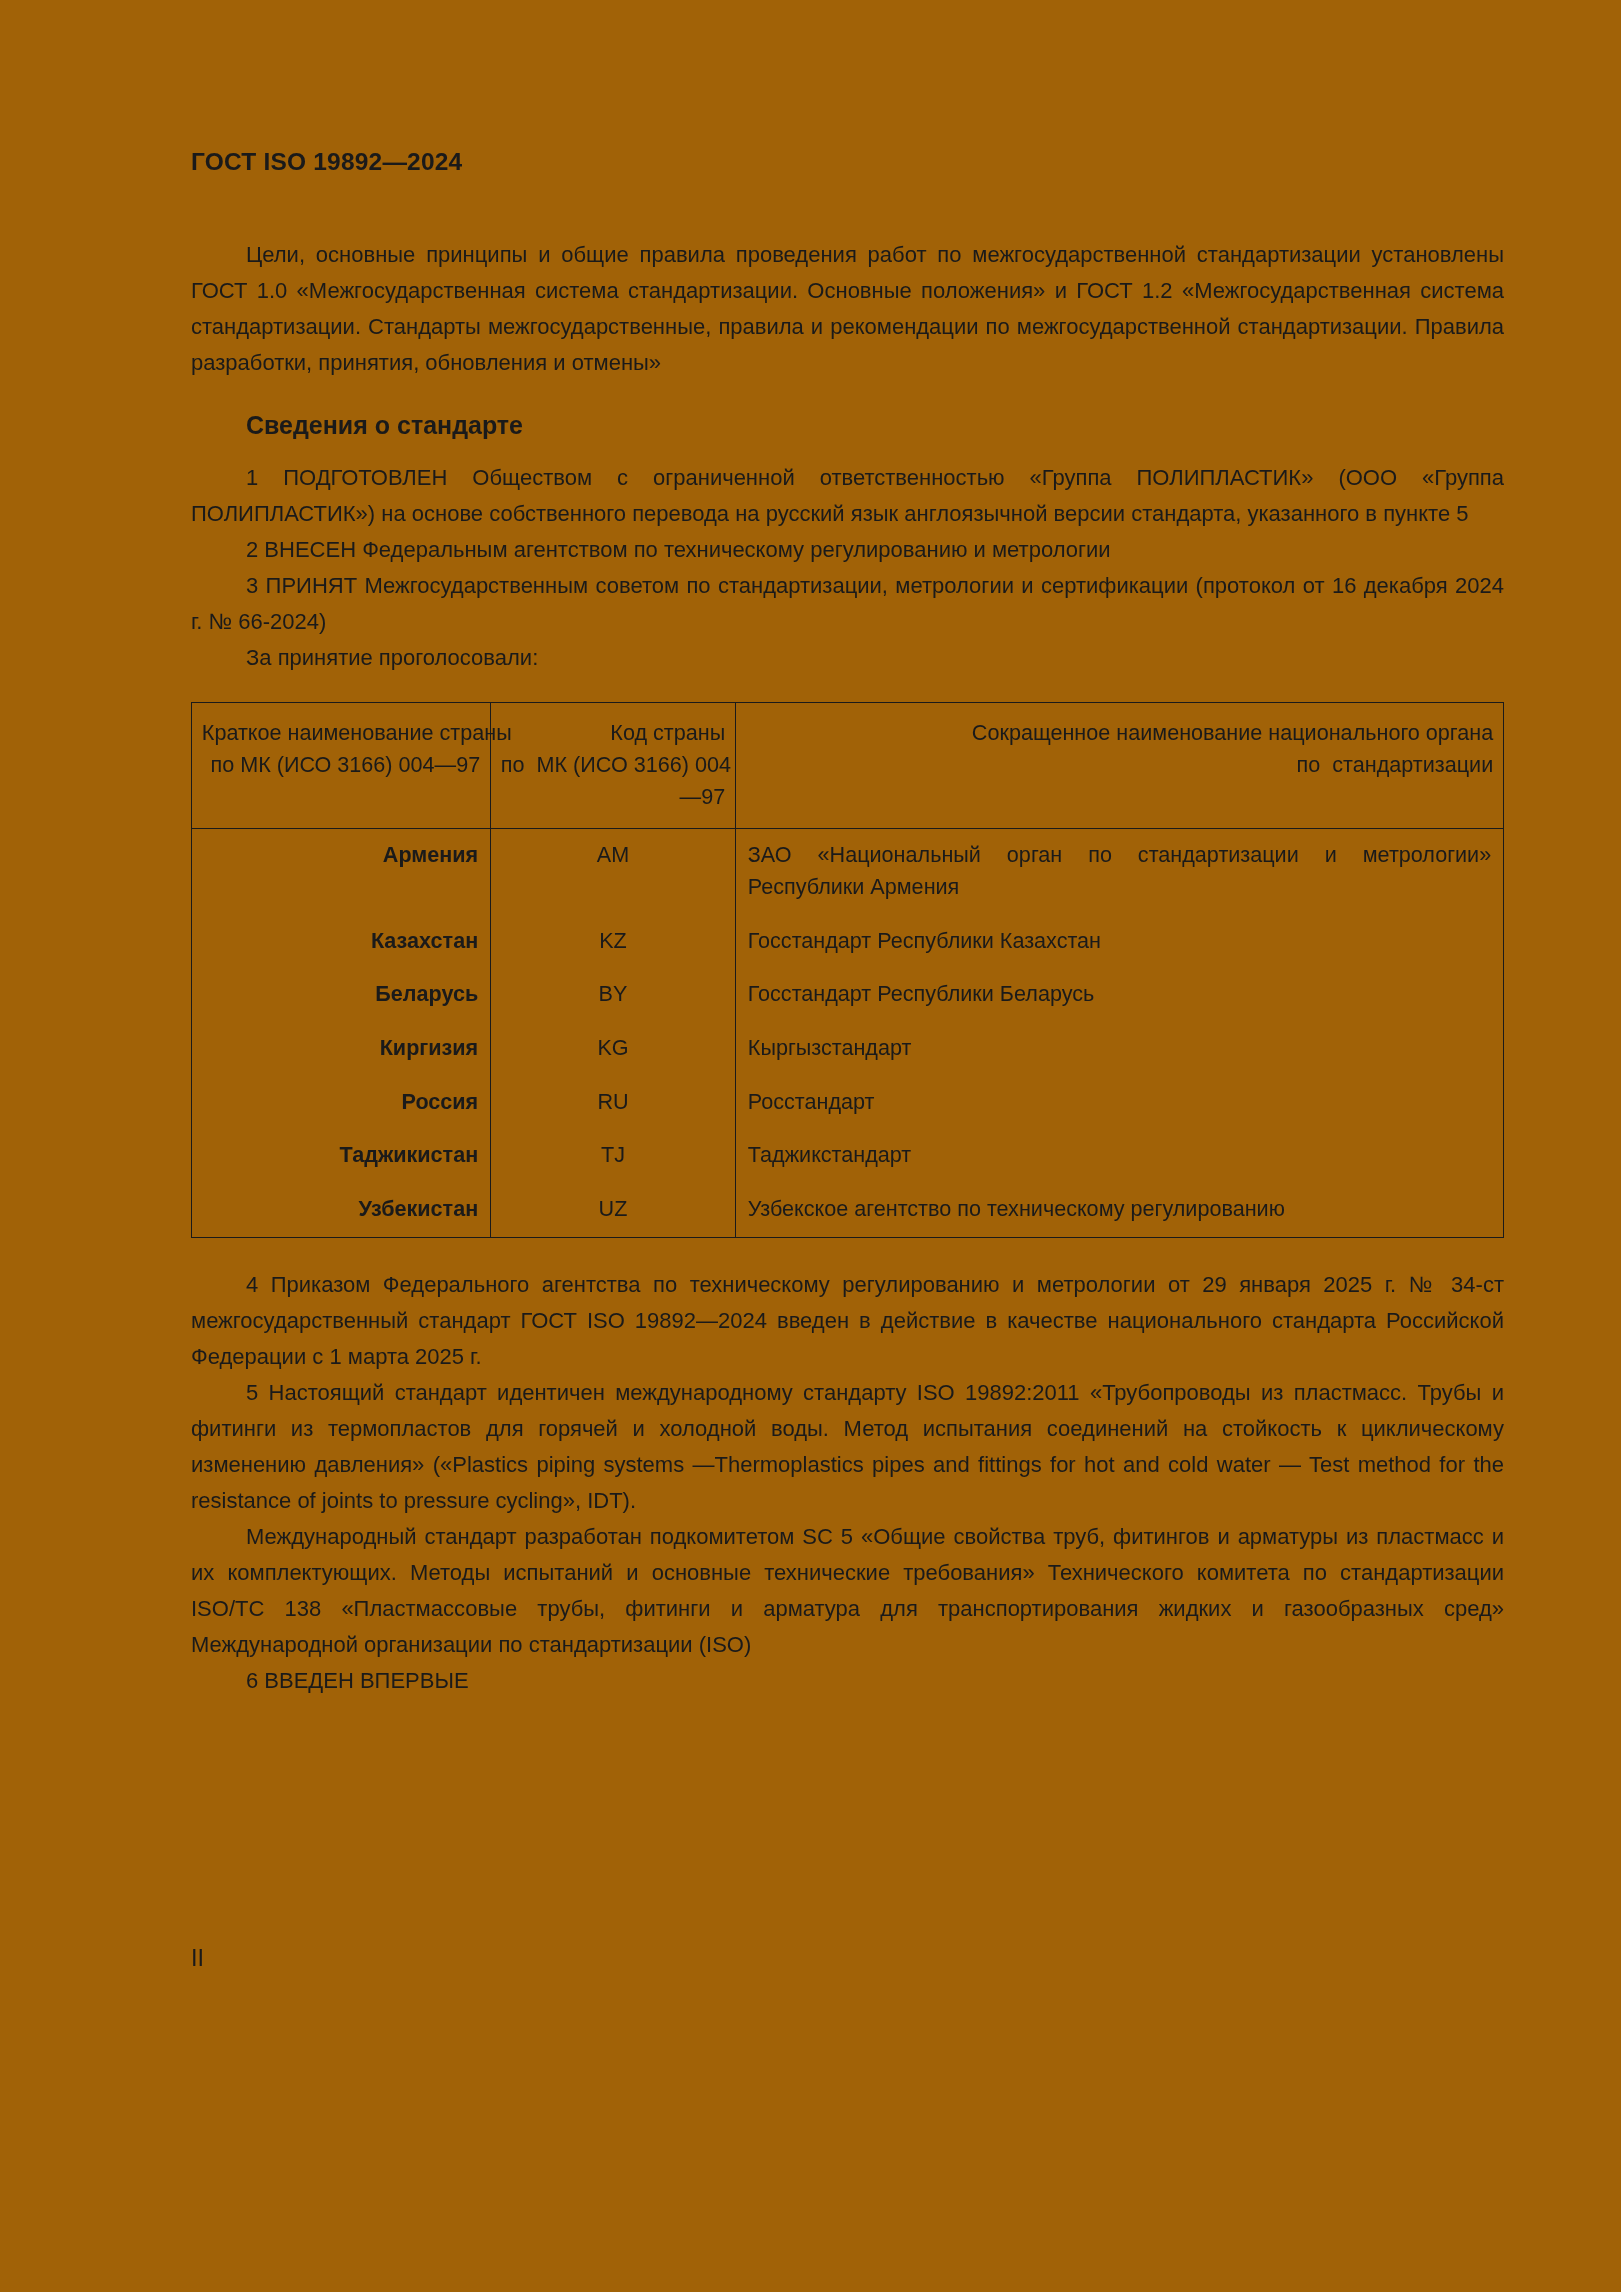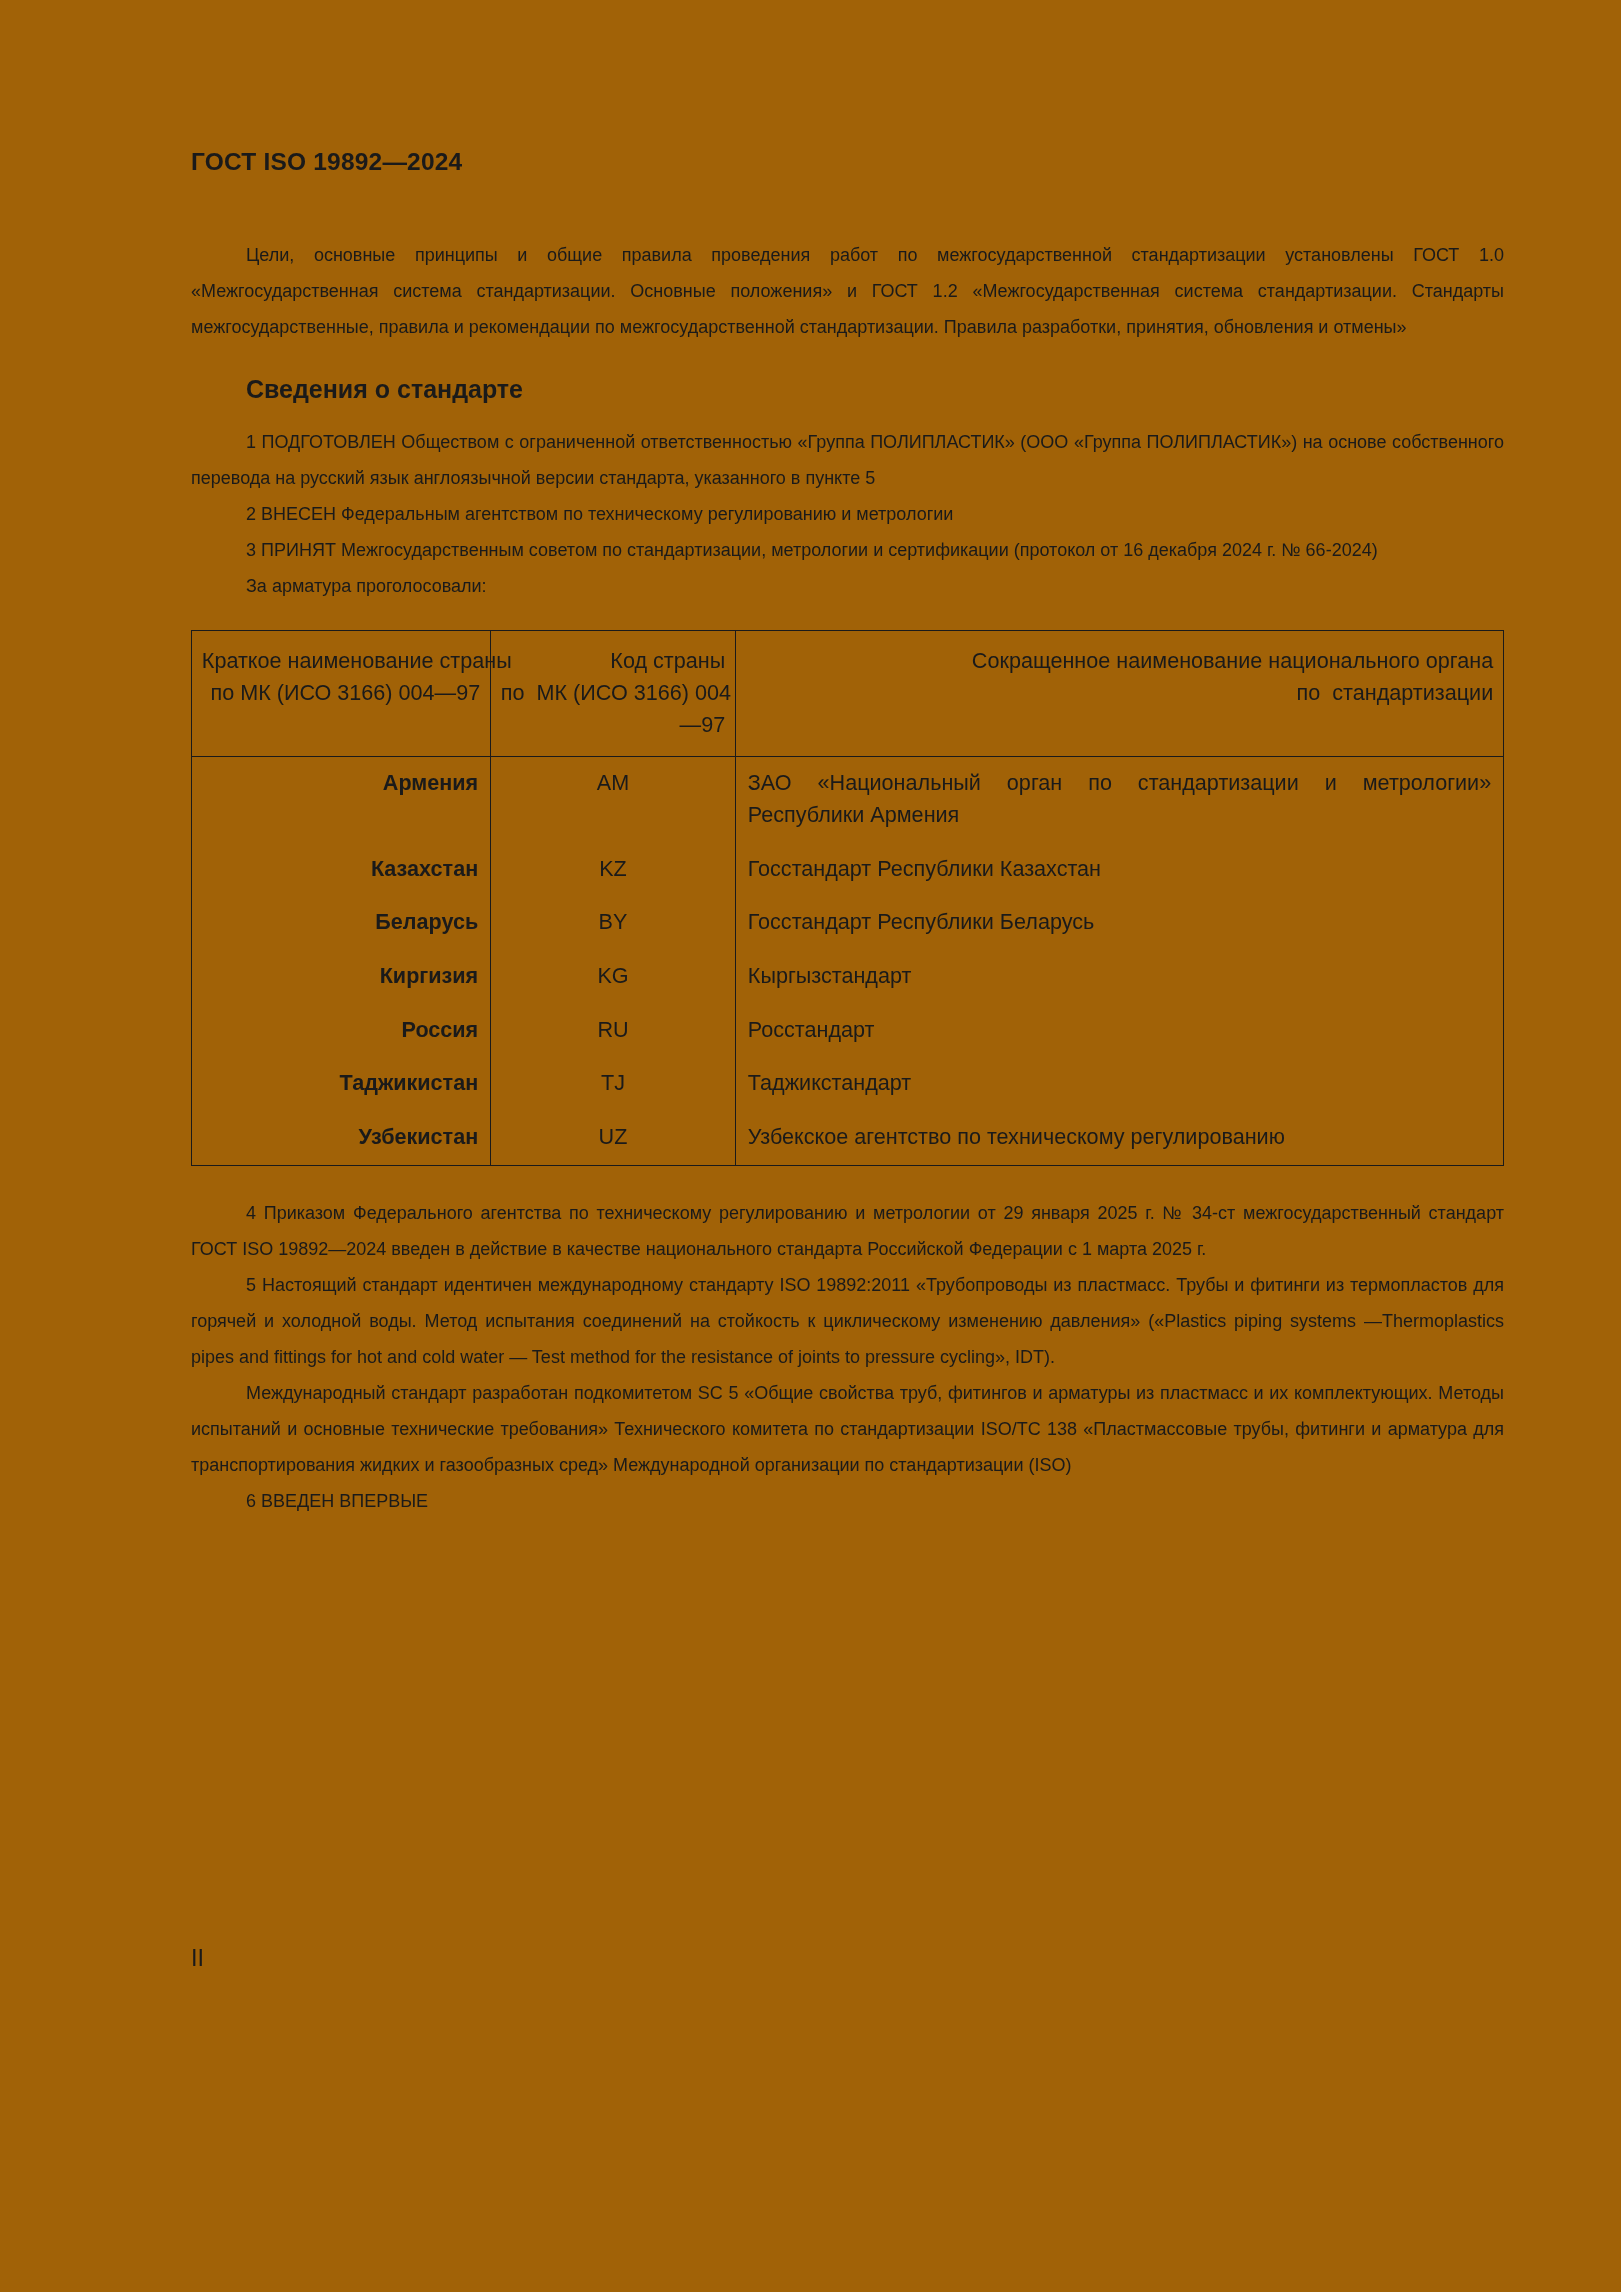--- a/index.html
+++ b/index.html
@@ -39,21 +39,21 @@
 
   .doc-title {
     font-size: 30px;
     font-weight: bold;
     text-align: center;
     margin: 0 0 33px 0;
     letter-spacing: 0.2px;
   }
 
   p.body-text {
-    font-size: 18px;
+    font-size: 22px;
     line-height: 36px;
     text-align: justify;
     text-justify: inter-word;
     margin: 0 0 0 0;
     hyphens: none;
   }
   p.indent {
     text-indent: 55px;
   }
   .gap-md { margin-bottom: 25.5px; }
@@ -120,21 +120,21 @@
     <p class="body-text indent gap-md">Цели, основные принципы и общие правила проведения работ по межгосударственной стандартизации установлены ГОСТ 1.0 «Межгосударственная система стандартизации. Основные положения» и ГОСТ 1.2 «Межгосударственная система стандартизации. Стандарты межгосударственные, правила и рекомендации по межгосударственной стандартизации. Правила разработки, принятия, обновления и отмены»</p>
 
     <div class="sub-head">Сведения о стандарте</div>
 
     <p class="body-text indent gap-md">1  ПОДГОТОВЛЕН Обществом с ограниченной ответственностью «Группа ПОЛИПЛАСТИК» (ООО «Группа ПОЛИПЛАСТИК») на основе собственного перевода на русский язык англоязычной версии стандарта, указанного в пункте 5</p>
 
     <p class="body-text indent gap-md">2  ВНЕСЕН Федеральным агентством по техническому регулированию и метрологии</p>
 
     <p class="body-text indent gap-md">3  ПРИНЯТ Межгосударственным советом по стандартизации, метрологии и сертификации (протокол от 16 декабря 2024 г. № 66-2024)</p>
 
-    <p class="body-text indent">За арматура проголосовали:</p>
+    <p class="body-text indent">За принятие проголосовали:</p>
 
     <table class="vote-table">
       <colgroup>
         <col class="c1">
           <col class="c2">
           <col class="c3">
       </colgroup>
       <thead>
         <tr>
           <th>Краткое&nbsp;наименование&nbsp;страны<br>по&nbsp;МК&nbsp;(ИСО&nbsp;3166)&nbsp;004—97</th>

